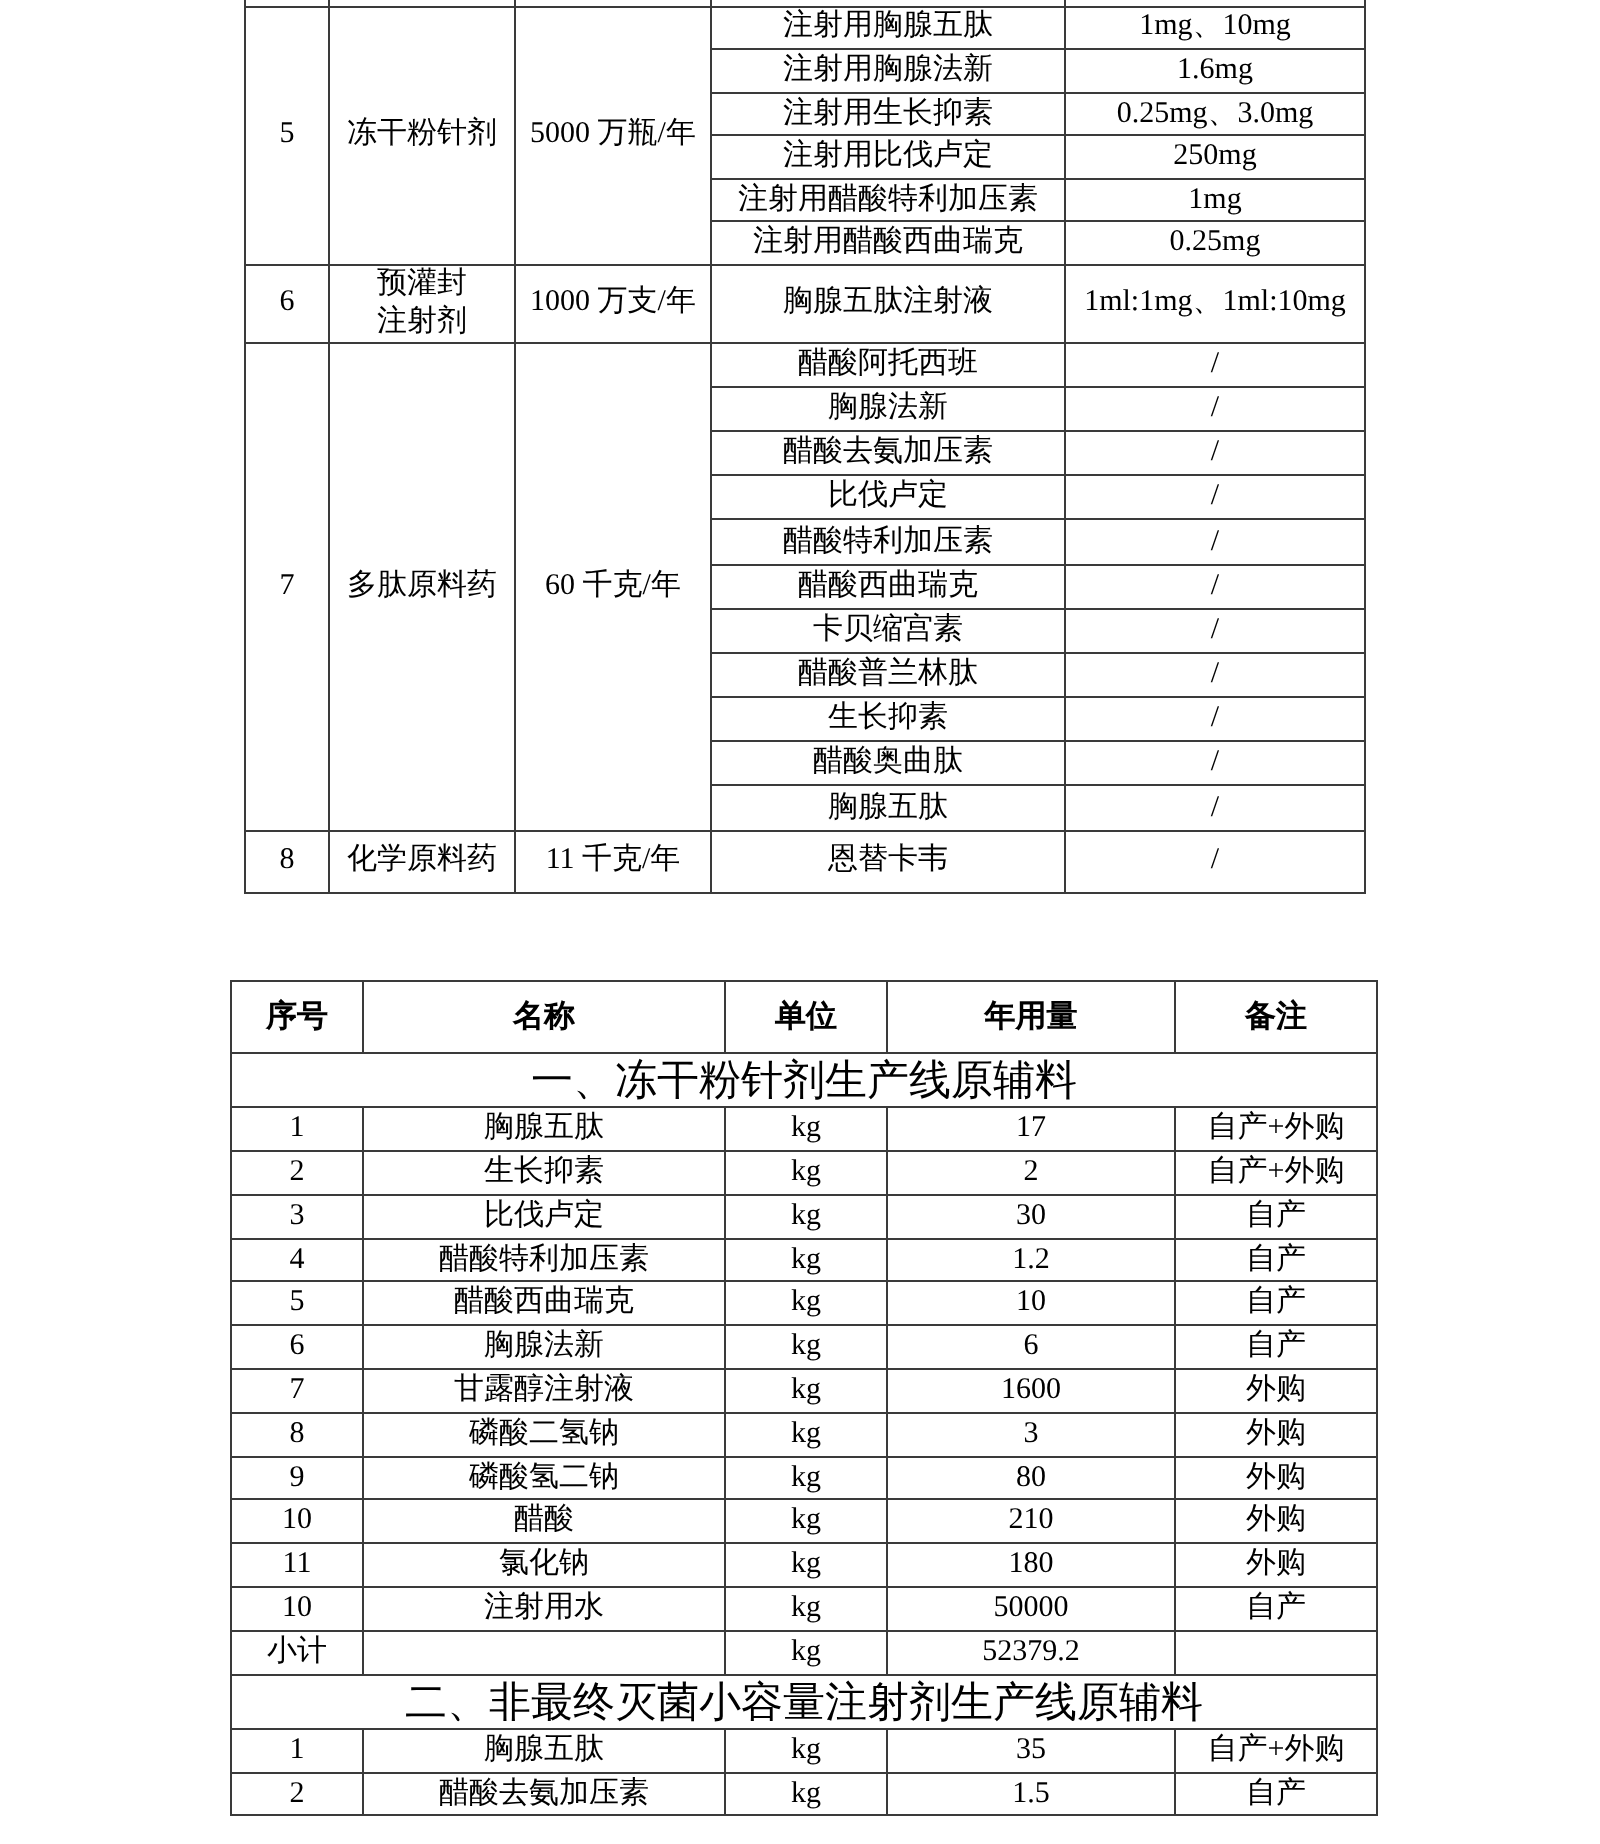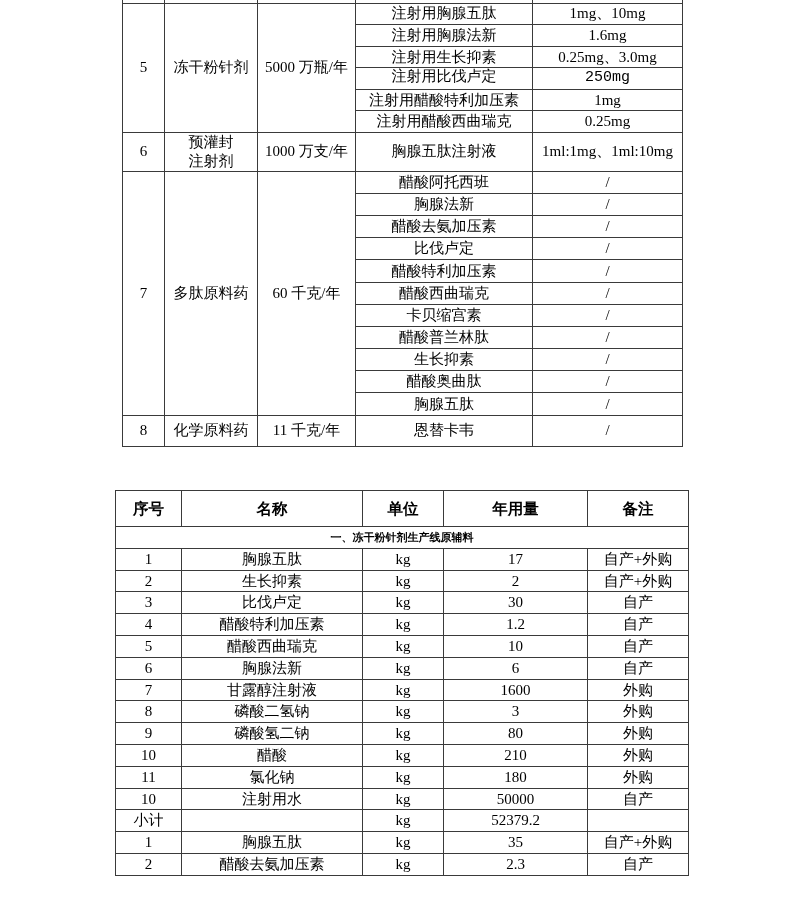--- a/index.html
+++ b/index.html
@@ -30,21 +30,21 @@
     position:absolute; top:490px; left:115px; width:573px;
     text-align:center; font-weight:bold; font-size:16.5px; line-height:22px;
     text-indent:12px;
   }
 
   
   .t2 { left:115px; top:490px; width:573px;border-radius:15px; }
   .t2 thead tr { height:36px; }
   .t2 thead td { font-weight:bold; font-size:15.5px; }
   .t2 tbody tr { height:21.8px; }
-  .t2 .section td { font-weight:bold; font-size:11px; }
+  .t2 .section td { font-weight:normal; font-size:21px; }
 </style>
 </head>
 <body>
 
 <div class="page">
 
   <table class="t1">
     <colgroup>
       <col style="width:42px">
         <col style="width:93px">
@@ -68,21 +68,21 @@
           <td>1mg、10mg</td>
         </tr>
         <tr style="height: 21.6px;">
           <td>注射用胸腺法新</td>
           <td>1.6mg</td>
         </tr>
         <tr style="height: 21.6px;">
           <td>注射用生长抑素</td>
           <td>0.25mg、3.0mg</td>
         </tr>
-        <tr style="height: 21.6px; font-family: Liberation Mono, monospace;">
+        <tr style="height: 21.6px;">
           <td>注射用比伐卢定</td>
           <td>250mg</td>
         </tr>
         <tr style="height: 21.6px; padding-left: 40px;">
           <td>注射用醋酸特利加压素</td>
           <td>1mg</td>
         </tr>
         <tr style="height: 21.6px; font-family: Liberation Serif, serif;">
           <td>注射用醋酸西曲瑞克</td>
           <td>0.25mg</td>
@@ -258,30 +258,33 @@
           <td>50000</td>
           <td>自产</td>
         </tr>
         <tr>
           <td>小计</td>
           <td></td>
           <td>kg</td>
           <td>52379.2</td>
           <td></td>
         </tr>
+        <tr class="section">
+          <td colspan="5">二、非最终灭菌小容量注射剂生产线原辅料</td>
+        </tr>
         <tr>
           <td>1</td>
           <td>胸腺五肽</td>
           <td>kg</td>
           <td>35</td>
           <td>自产+外购</td>
         </tr>
         <tr>
           <td>2</td>
           <td>醋酸去氨加压素</td>
           <td>kg</td>
-          <td>2.3</td>
+          <td>1.5</td>
           <td>自产</td>
         </tr>
       </tbody>
   </table>
 
 </div>
 
 </body></html>

